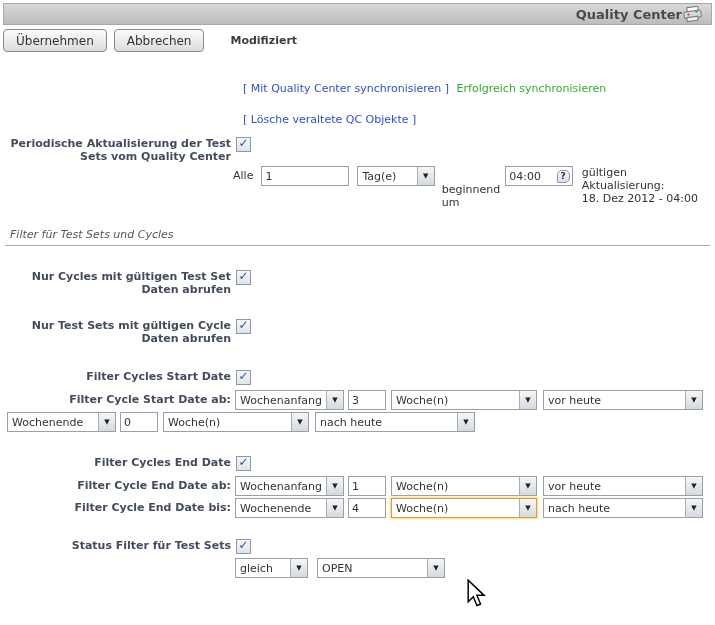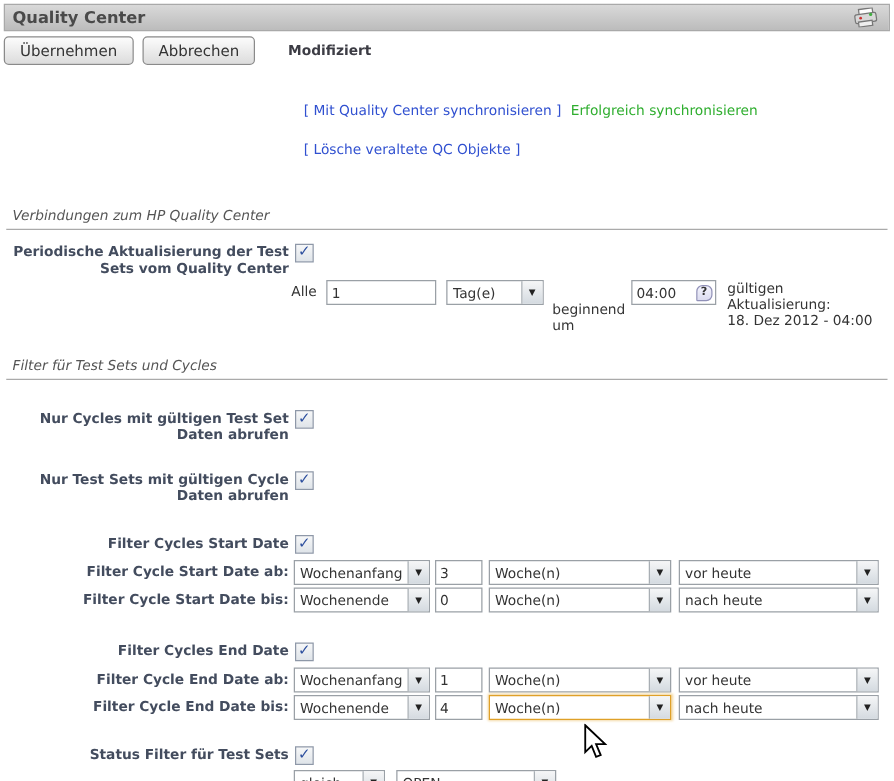--- a/index.html
+++ b/index.html
@@ -9,21 +9,21 @@
     font-family:"DejaVu Sans","Liberation Sans",sans-serif;
     font-size:11px;
   }
   .page{padding:3px;}
 
   
   .titlebar{
     height:22px;box-sizing:border-box;
     background:linear-gradient(#d9d9d9,#bcbcbc);
     border:1px solid #a9a9a9;
-    display:flex;align-items:center;justify-content:space-between;
+    display:flex;align-items:center;justify-content:flex-end;
     padding:0 8px 0 6px;
   }
   .titlebar-title{font-weight:bold;font-size:13px;color:#4a4a4a;}
 
   
   .toolbar{margin-top:4px;display:flex;align-items:center;}
   .btn{
     height:23px;box-sizing:border-box;
     border:1px solid #8a8a8a;border-radius:4px;
     background:linear-gradient(#fcfcfc,#dcdcdc);
@@ -161,21 +161,20 @@
   </div>
 
   <div class="link-row link-row-1">
     <span class="link">[ Mit Quality Center synchronisieren ]</span>
     <span class="success">Erfolgreich synchronisieren</span>
   </div>
   <div class="link-row link-row-2">
     <span class="link">[ Lösche veraltete QC Objekte ]</span>
   </div>
 
-  <div class="section-title section-1">Verbindungen zum HP Quality Center</div>
 
   <div class="form-row periodic-row">
     <span class="label-col">Periodische Aktualisierung der Test Sets vom Quality Center</span>
     <span class="checkbox">
       <span class="check">✓</span>
     </span>
   </div>
 
   <div class="form-row periodic-controls">
     <span class="alle-label" style="margin-left:230px;">Alle</span>
@@ -228,21 +227,20 @@
       <span class="select-text">Woche(n)</span>
       <span class="select-arrow">▼</span>
     </div>
     <div class="select rel-select">
       <span class="select-text">vor heute</span>
       <span class="select-arrow">▼</span>
     </div>
   </div>
 
   <div class="form-row filter-row">
-    <span class="label-col">Filter Cycle Start Date bis:</span>
     <div class="select anchor-select">
       <span class="select-text">Wochenende</span>
       <span class="select-arrow">▼</span>
     </div>
     <input class="text-input amount-input" value="0" style="">
     <div class="select unit-filter-select">
       <span class="select-text">Woche(n)</span>
       <span class="select-arrow">▼</span>
     </div>
     <div class="select rel-select">

